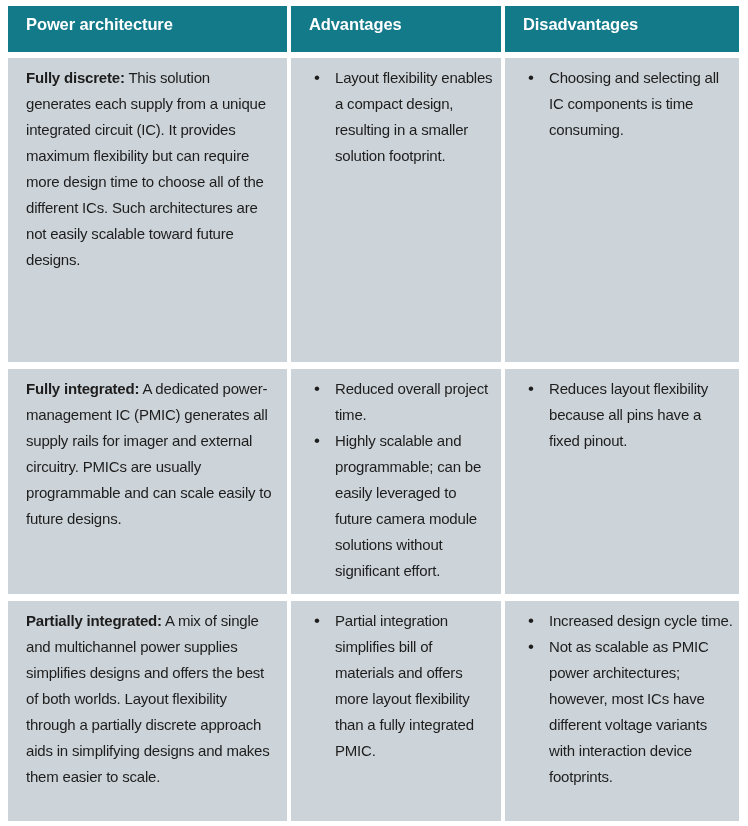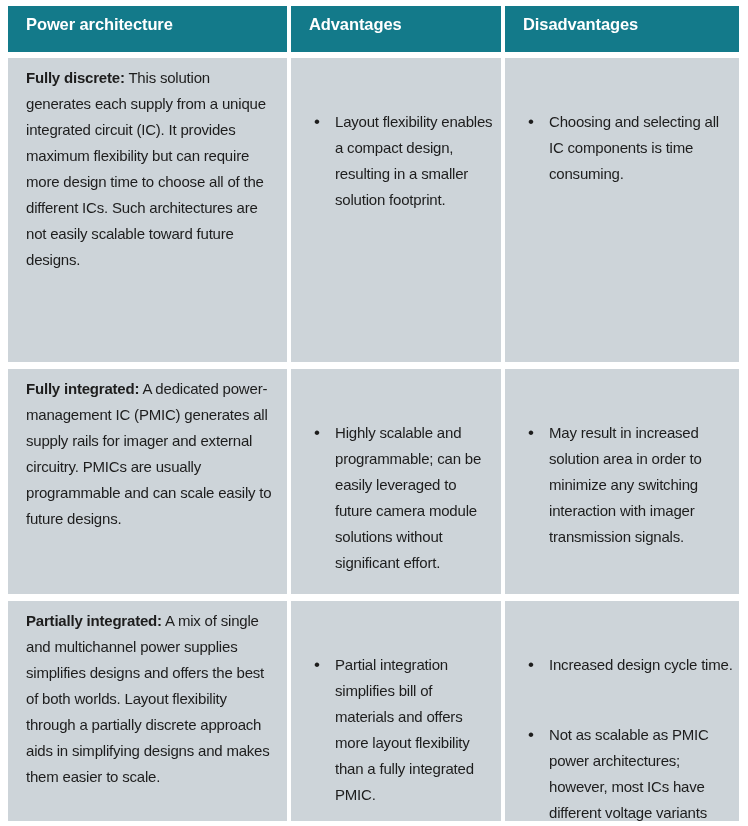--- a/index.html
+++ b/index.html
@@ -60,21 +60,20 @@
   }
   .term { font-weight: bold; }
   ul.bullets {
     margin: 0;
     padding: 0;
     list-style: none;
   }
   ul.bullets li {
     position: relative;
     padding-left: 34px;
-    margin-top: 44px;
   }
   ul.bullets li::before {
     content: "\2022";
     position: absolute;
     left: 13px;
     top: 0;
     font-size: 17px;
   }
 </style>
 </head>
@@ -102,26 +101,27 @@
       <ul class="bullets">
         <li>Choosing and selecting all IC components is time consuming.</li>
       </ul>
     </div>
 
     <div class="cell body arch">
       <span class="term">Fully integrated:</span><span> A dedicated power-management IC (PMIC) generates all supply rails for imager and external circuitry. PMICs are usually programmable and can scale easily to future designs.</span>
     </div>
     <div class="cell body list">
       <ul class="bullets">
+        <li>Reduced overall project time.</li>
         <li>Highly scalable and programmable; can be easily leveraged to future camera module solutions without significant effort.</li>
       </ul>
     </div>
     <div class="cell body list">
       <ul class="bullets">
-        <li>May result in increased solution area in order to minimize any switching interaction with imager transmission signals.</li>
+        <li>Reduces layout flexibility because all pins have a fixed pinout.</li>
       </ul>
     </div>
 
     <div class="cell body arch">
       <span class="term">Partially integrated:</span><span> A mix of single and multichannel power supplies simplifies designs and offers the best of both worlds. Layout flexibility through a partially discrete approach aids in simplifying designs and makes them easier to scale.</span>
     </div>
     <div class="cell body list">
       <ul class="bullets">
         <li>Partial integration simplifies bill of materials and offers more layout flexibility than a fully integrated PMIC.</li>
       </ul>

